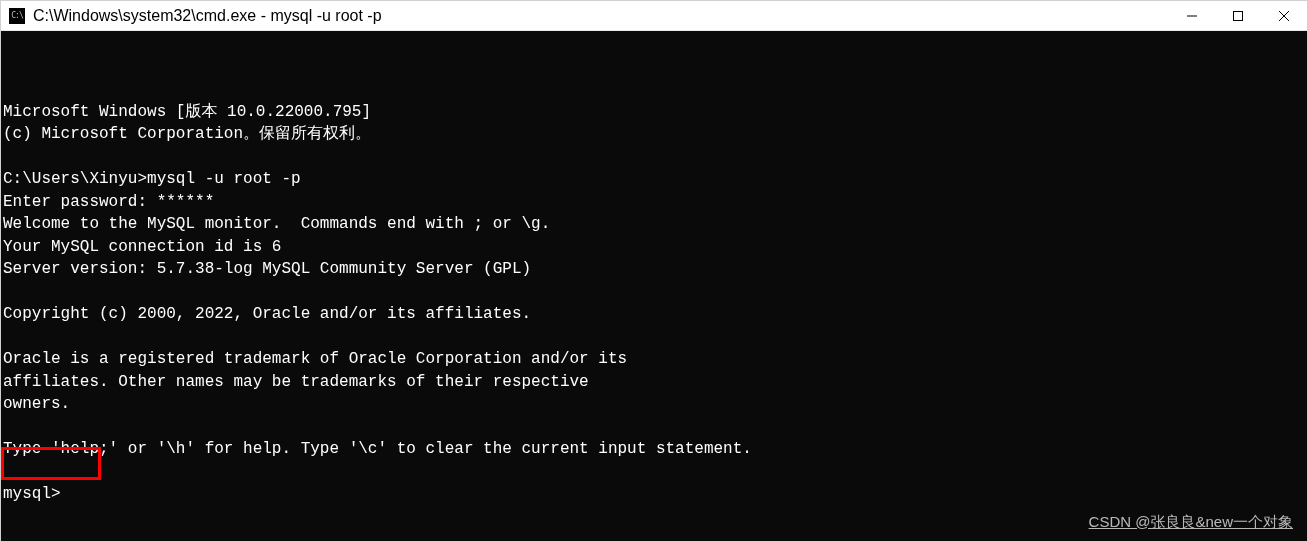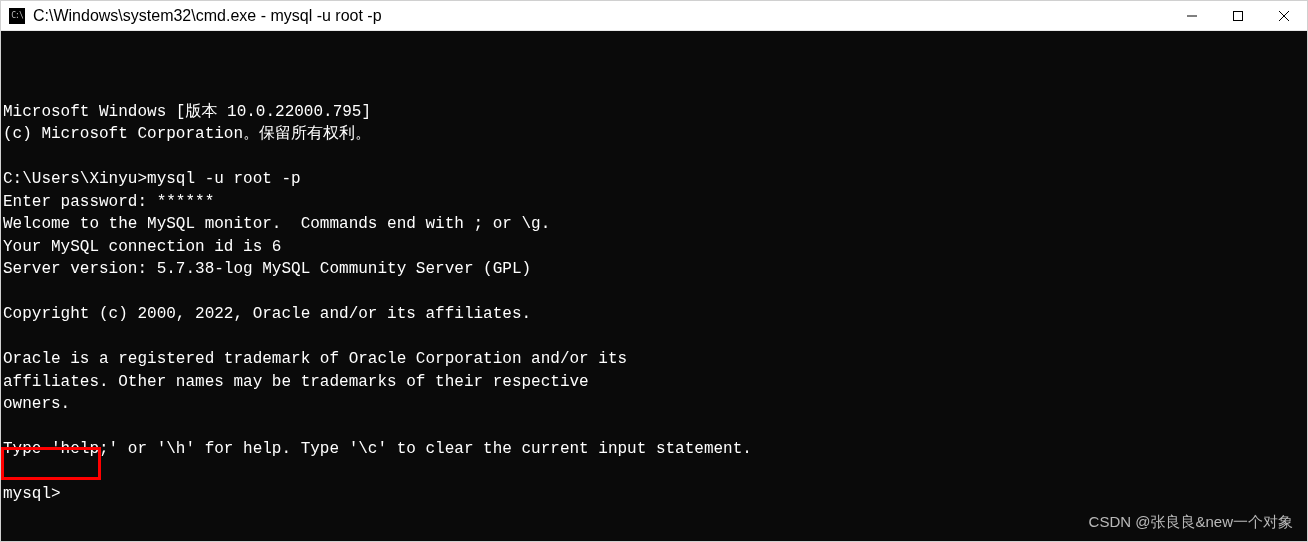--- a/index.html
+++ b/index.html
@@ -78,20 +78,21 @@
     }
     .watermark {
       position: absolute;
       right: 14px;
       bottom: 8px;
       color: #d8d8d8;
       font-size: 15px;
       font-family: "Microsoft YaHei", sans-serif;
       opacity: 0.85;
       pointer-events: none;
+      text-decoration: underline;
     }
   </style>
 </head>
 <body>
 
 <div class="window">
 
   <div class="titlebar">
     <span class="titlebar-icon">C:\</span>
     <span class="titlebar-title">C:\Windows\system32\cmd.exe - mysql  -u root -p</span>

